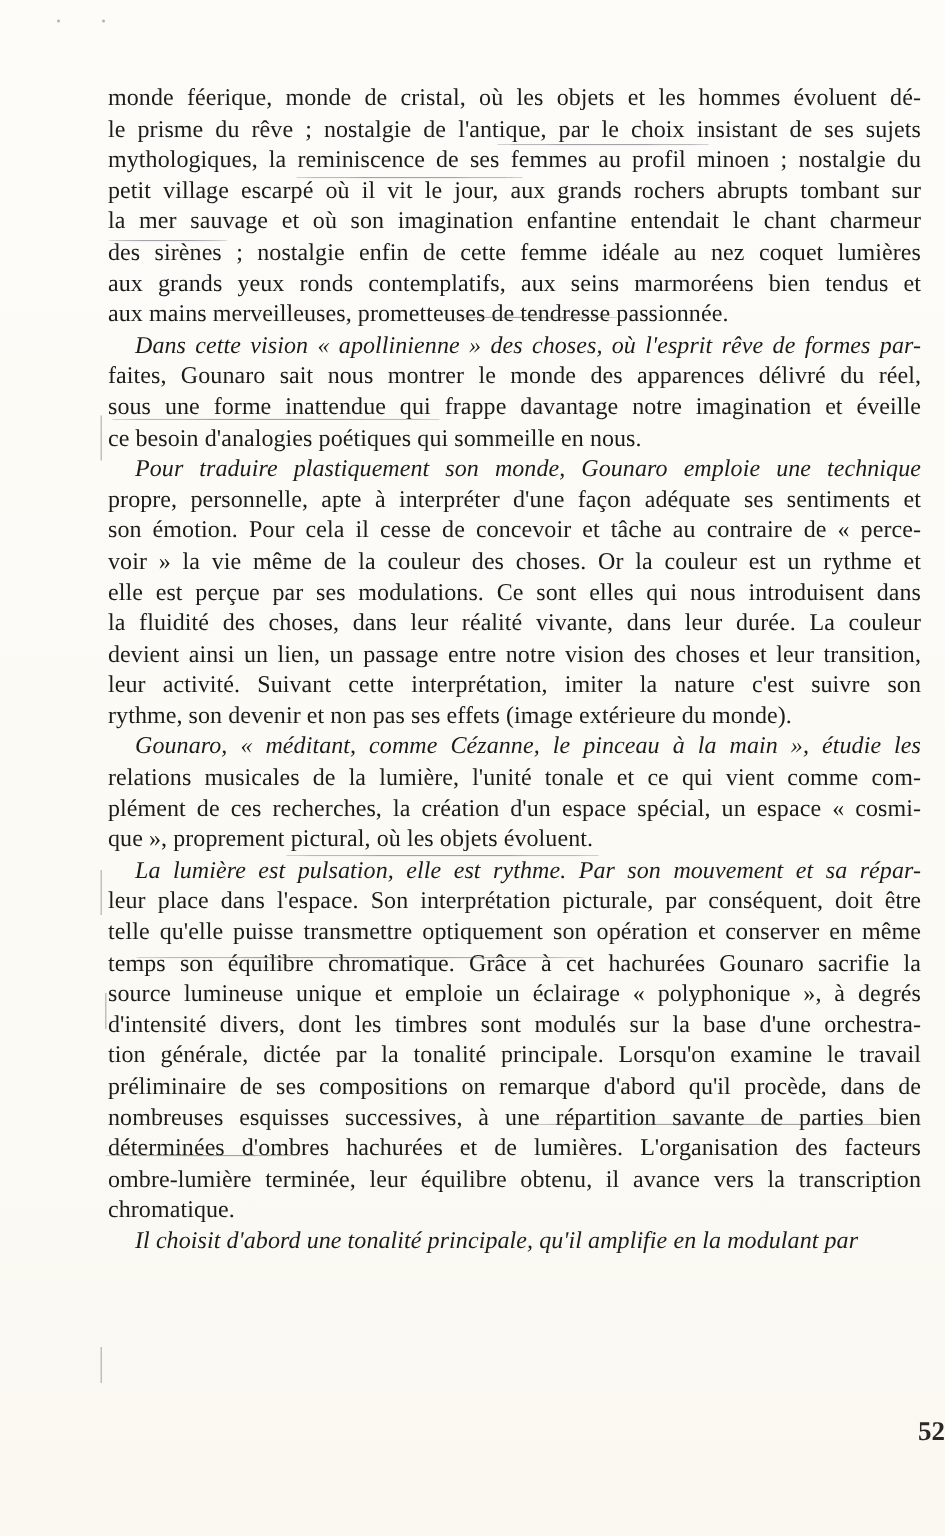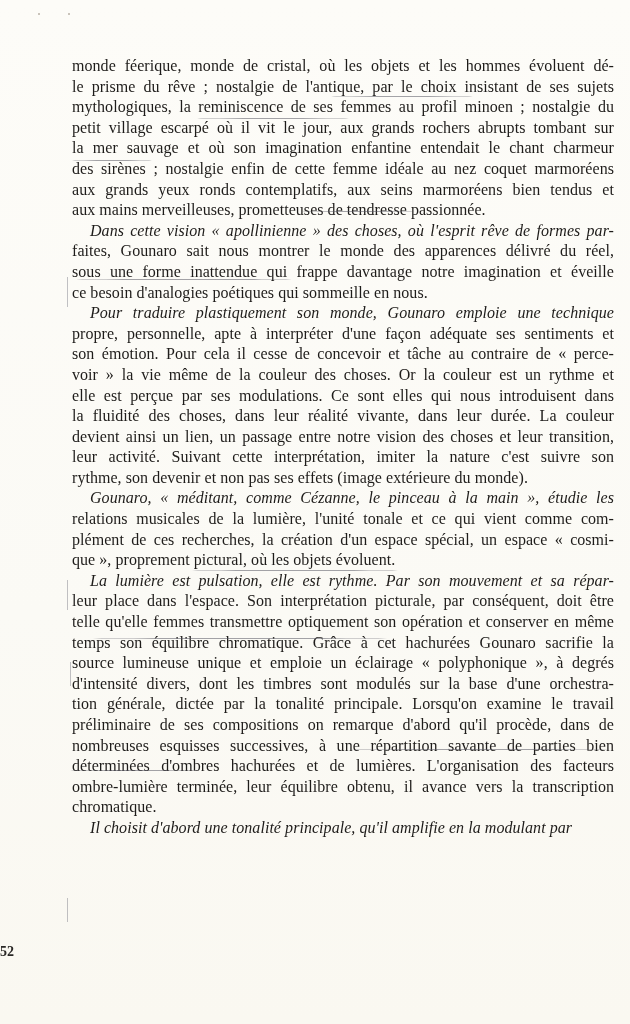--- a/index.html
+++ b/index.html
@@ -29,41 +29,41 @@
     position: relative;
   }
   .line.last { text-align-last: left; }
   .line.indent { padding-left: 18px; font-style: italic; }
   .pencil {
     position: absolute; height: 0; border-top: 1.2px solid rgba(90,90,100,0.55);
     border-radius: 50%;
   }
   .page-number {
     position: absolute; left: 0; width: 630px; top: 944px;
-    text-align: left;
+    text-align: right;
     font-family: "Liberation Serif", "DejaVu Serif", serif;
-    font-size: 14px; font-weight: bold; color: #2a2826;
+    font-size: 18px; font-weight: bold; color: #2a2826;
   }
   .margin-mark {
     position: absolute; width: 0; border-left: 1px solid rgba(120,120,130,0.45);
   }
   .dust { position:absolute; width:2px; height:2px; border-radius:50%; background:#8a7f70; opacity:.6; }
 </style>
 </head>
 <body>
 
 <div class="page">
   <div class="text-block" id="text-block">
       <div>
         <div class="line">monde féerique, monde de cristal, où les objets et les hommes évoluent dé-</div>
         <div class="line">le prisme du rêve ; nostalgie de l'antique, par le choix insistant de ses sujets</div>
         <div class="line">mythologiques, la reminiscence de ses femmes au profil minoen ; nostalgie du</div>
         <div class="line">petit village escarpé où il vit le jour, aux grands rochers abrupts tombant sur</div>
         <div class="line">la mer sauvage et où son imagination enfantine entendait le chant charmeur</div>
-        <div class="line">des sirènes ; nostalgie enfin de cette femme idéale au nez coquet marmoréens</div>
+        <div class="line">des sirènes ; nostalgie enfin de cette femme idéale au nez coquet lumières</div>
         <div class="line">aux grands yeux ronds contemplatifs, aux seins marmoréens bien tendus et</div>
         <div class="line last">aux mains merveilleuses, prometteuses de tendresse passionnée.</div>
       </div>
       <div>
         <div class="line indent">Dans cette vision « apollinienne » des choses, où l'esprit rêve de formes par-</div>
         <div class="line">faites, Gounaro sait nous montrer le monde des apparences délivré du réel,</div>
         <div class="line">sous une forme inattendue qui frappe davantage notre imagination et éveille</div>
         <div class="line last">ce besoin d'analogies poétiques qui sommeille en nous.</div>
       </div>
       <div>
@@ -79,21 +79,21 @@
       </div>
       <div>
         <div class="line indent">Gounaro, « méditant, comme Cézanne, le pinceau à la main », étudie les</div>
         <div class="line">relations musicales de la lumière, l'unité tonale et ce qui vient comme com-</div>
         <div class="line">plément de ces recherches, la création d'un espace spécial, un espace « cosmi-</div>
         <div class="line last">que », proprement pictural, où les objets évoluent.</div>
       </div>
       <div>
         <div class="line indent">La lumière est pulsation, elle est rythme. Par son mouvement et sa répar-</div>
         <div class="line">leur place dans l'espace. Son interprétation picturale, par conséquent, doit être</div>
-        <div class="line">telle qu'elle femmes transmettre optiquement son opération et conserver en même</div>
+        <div class="line">telle qu'elle puisse transmettre optiquement son opération et conserver en même</div>
         <div class="line">temps son équilibre chromatique. Grâce à cet hachurées Gounaro sacrifie la</div>
         <div class="line">source lumineuse unique et emploie un éclairage « polyphonique », à degrés</div>
         <div class="line">d'intensité divers, dont les timbres sont modulés sur la base d'une orchestra-</div>
         <div class="line">tion générale, dictée par la tonalité principale. Lorsqu'on examine le travail</div>
         <div class="line">préliminaire de ses compositions on remarque d'abord qu'il procède, dans de</div>
         <div class="line">nombreuses esquisses successives, à une répartition savante de parties bien</div>
         <div class="line">déterminées d'ombres hachurées et de lumières. L'organisation des facteurs</div>
         <div class="line">ombre-lumière terminée, leur équilibre obtenu, il avance vers la transcription</div>
         <div class="line last">chromatique.</div>
       </div>

